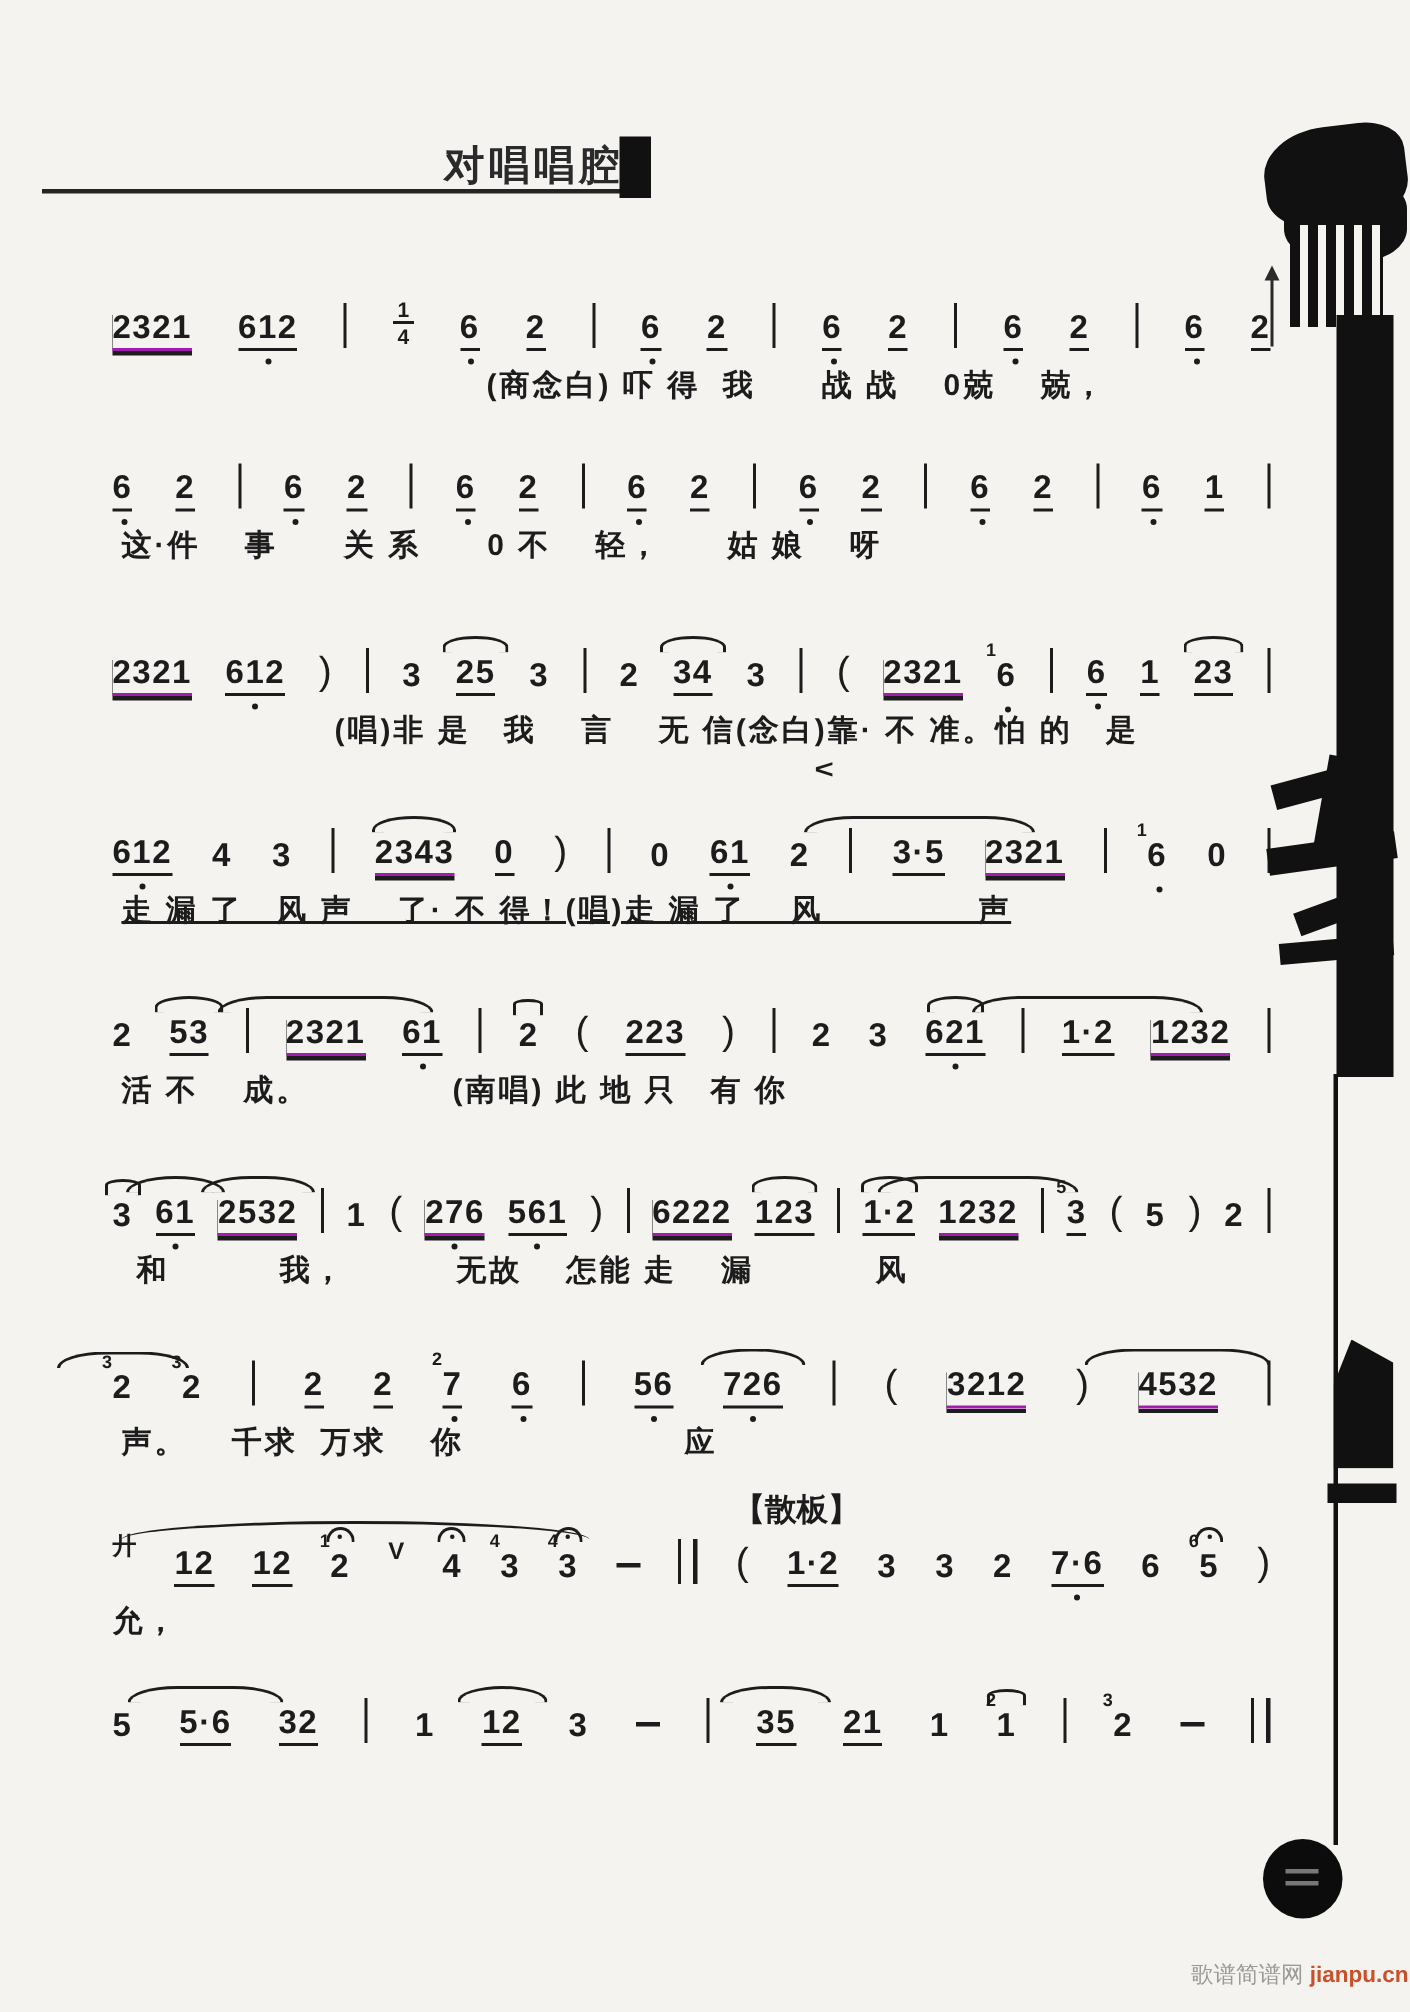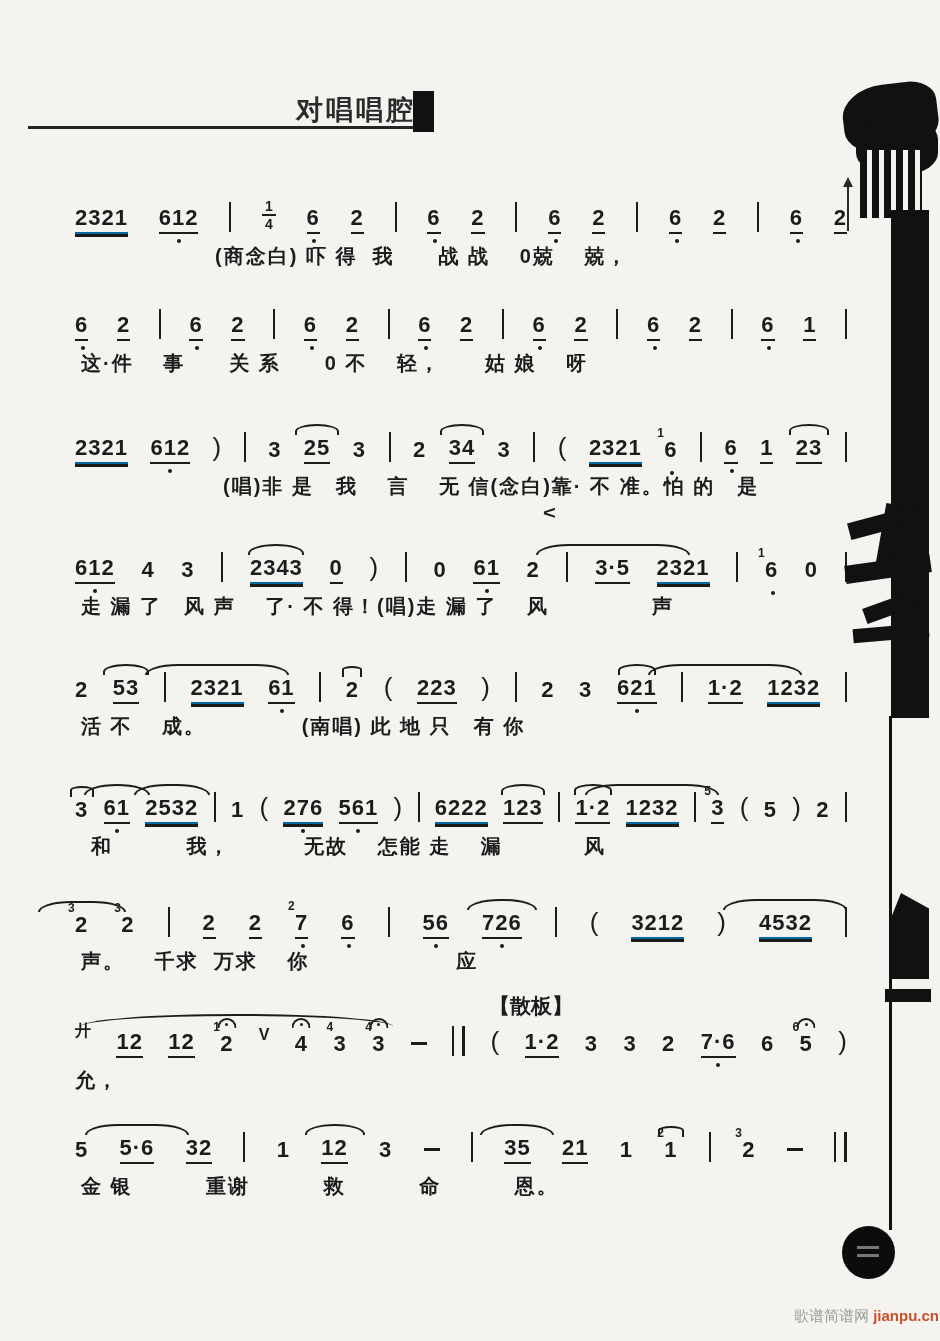--- a/index.html
+++ b/index.html
@@ -11,21 +11,21 @@
   .hline{position:absolute;left:28px;top:126px;width:392px;height:3px;background:#242424;}
   .title{position:absolute;left:296px;top:92px;font-size:27px;font-weight:700;letter-spacing:3px;color:#2a2a2a;}
   .hsquare{position:absolute;left:413px;top:91px;width:21px;height:41px;background:#111;}
 
   
   .system{position:absolute;left:75px;width:772px;}
   .notes{display:flex;justify-content:space-between;align-items:flex-end;margin-top:16px;height:36px;}
   .note{position:relative;display:inline-block;line-height:1;padding-bottom:3px;}
   .num{font-size:22px;font-weight:700;letter-spacing:1px;white-space:nowrap;}
   .u1{border-bottom:2px solid #1c1c1c;}
-  .u2{border-bottom:2px solid #0369a1;box-shadow:0 3px 0 0 #1c1c1c;}
+  .u2{border-bottom:2px solid #a21caf;box-shadow:0 3px 0 0 #1c1c1c;}
   .db{position:absolute;left:45%;bottom:-11px;width:4px;height:4px;border-radius:50%;background:#1c1c1c;}
   .sup{position:absolute;top:-12px;left:-7px;font-size:12px;font-weight:700;}
   .slur{position:absolute;top:-13px;left:50%;transform:translateX(-50%);height:9px;
         border:2px solid #1c1c1c;border-bottom:none;border-radius:120px 120px 0 0 / 40px 40px 0 0;}
   .ferm{position:absolute;top:-15px;left:50%;transform:translateX(-50%);width:15px;height:8px;
         border:2px solid #1c1c1c;border-bottom:none;border-radius:15px 15px 0 0;}
   .ferm::after{content:"";position:absolute;left:50%;top:3px;width:3px;height:3px;background:#1c1c1c;
         border-radius:50%;transform:translateX(-50%);}
   .barline{width:2px;height:30px;background:#1c1c1c;margin-bottom:2px;}
   .dblbar{width:8px;height:30px;border-left:2px solid #1c1c1c;border-right:3px solid #1c1c1c;margin-bottom:2px;}
@@ -93,21 +93,21 @@
           <span class="barline"></span>
           <span class="note u1"><span class="num">6</span><span class="db"></span></span>
           <span class="note u1"><span class="num">2</span></span>
           <span class="barline"></span>
           <span class="note u1"><span class="num">6</span><span class="db"></span></span>
           <span class="note u1"><span class="num">2</span></span>
           <span class="barline"></span>
           <span class="note u1"><span class="num">6</span><span class="db"></span></span>
           <span class="note u1"><span class="num">2</span></span>
         </div>
-        <div class="lyrics" style="padding-left: 140px;">(商念白) 吓 得  我　　战 战　 0兢　 兢，</div>
+        <div class="lyrics" style="padding-left: 140px; text-align: center;">(商念白) 吓 得  我　　战 战　 0兢　 兢，</div>
       </div>
       <div class="system" style="top: 289px;">
         <div class="notes">
           <span class="note u1"><span class="num">6</span><span class="db"></span></span>
           <span class="note u1"><span class="num">2</span></span>
           <span class="barline"></span>
           <span class="note u1"><span class="num">6</span><span class="db"></span></span>
           <span class="note u1"><span class="num">2</span></span>
           <span class="barline"></span>
           <span class="note u1"><span class="num">6</span><span class="db"></span></span>
@@ -168,21 +168,21 @@
           <span class="note"><span class="num">2</span></span>
           <span class="barline"></span>
           <span class="note u1"><span class="num">3·5</span><span class="slur" style="width: 150px;"></span></span>
           <span class="note u2"><span class="num">2321</span></span>
           <span class="barline"></span>
           <span class="note"><span class="num">6</span><span class="db"></span><span class="sup">1</span></span>
           <span class="note"><span class="num">0</span></span>
           <span class="barline"></span>
         </div>
         <div class="mark" style="left: 468px; top: -32px;">&lt;</div>
-        <div class="lyrics" style="padding-left: 6px;">走 漏 了　风 声　 了· 不 得！(唱)走 漏 了　 风　　　　  声</div>
+        <div class="lyrics" style="padding-left: 6px; text-decoration: underline;">走 漏 了　风 声　 了· 不 得！(唱)走 漏 了　 风　　　　  声</div>
       </div>
       <div class="system" style="top: 652px;">
         <div class="notes">
           <span class="note"><span class="num">2</span></span>
           <span class="note u1"><span class="num">53</span><span class="slur" style="width: 42px;"></span></span>
           <span class="barline"></span>
           <span class="note u2"><span class="num">2321</span><span class="slur" style="width: 140px;"></span></span>
           <span class="note u1"><span class="num">61</span><span class="db"></span></span>
           <span class="barline"></span>
           <span class="note"><span class="num">2</span><span class="slur" style="width: 16px;"></span></span>
@@ -287,21 +287,20 @@
           <span class="barline"></span>
           <span class="note u1"><span class="num">35</span><span class="slur" style="width: 70px;"></span></span>
           <span class="note u1"><span class="num">21</span></span>
           <span class="note"><span class="num">1</span></span>
           <span class="note"><span class="num">1</span><span class="sup">2</span><span class="slur" style="width: 22px;"></span></span>
           <span class="barline"></span>
           <span class="note"><span class="num">2</span><span class="sup">3</span></span>
           <span class="dash"></span>
           <span class="dblbar"></span>
         </div>
-        <div class="lyrics" style="padding-left: 6px;">金 银　　　 重谢　　　 救　　　 命　　　 恩。</div>
       </div>
     </div>
 
   <div class="d-tree-a"></div>
   <div class="d-tree-b"></div>
   <div class="d-tree-stripes"></div>
   <div class="d-arrow"></div>
   <div class="d-bar"></div>
   <div class="d-stroke" style="left:848px;top:514px;width:72px;height:17px;transform:rotate(-15deg);"></div>
   <div class="d-stroke" style="left:880px;top:504px;width:18px;height:72px;transform:rotate(10deg);"></div>

